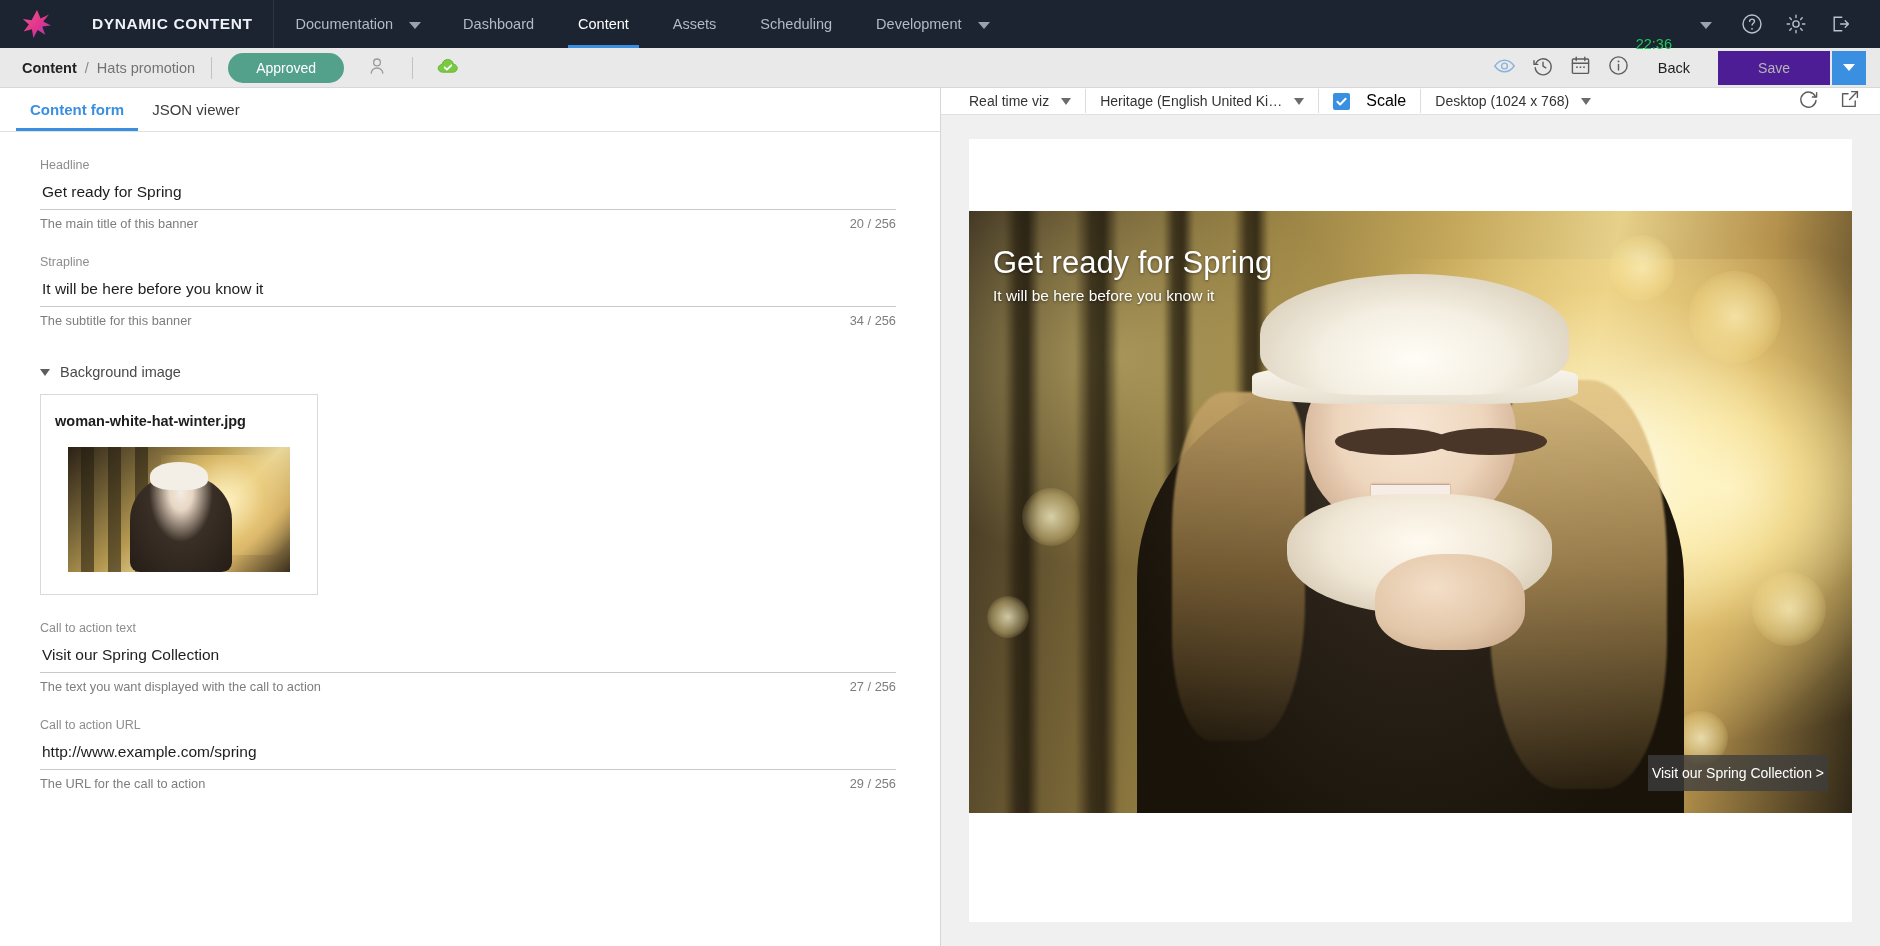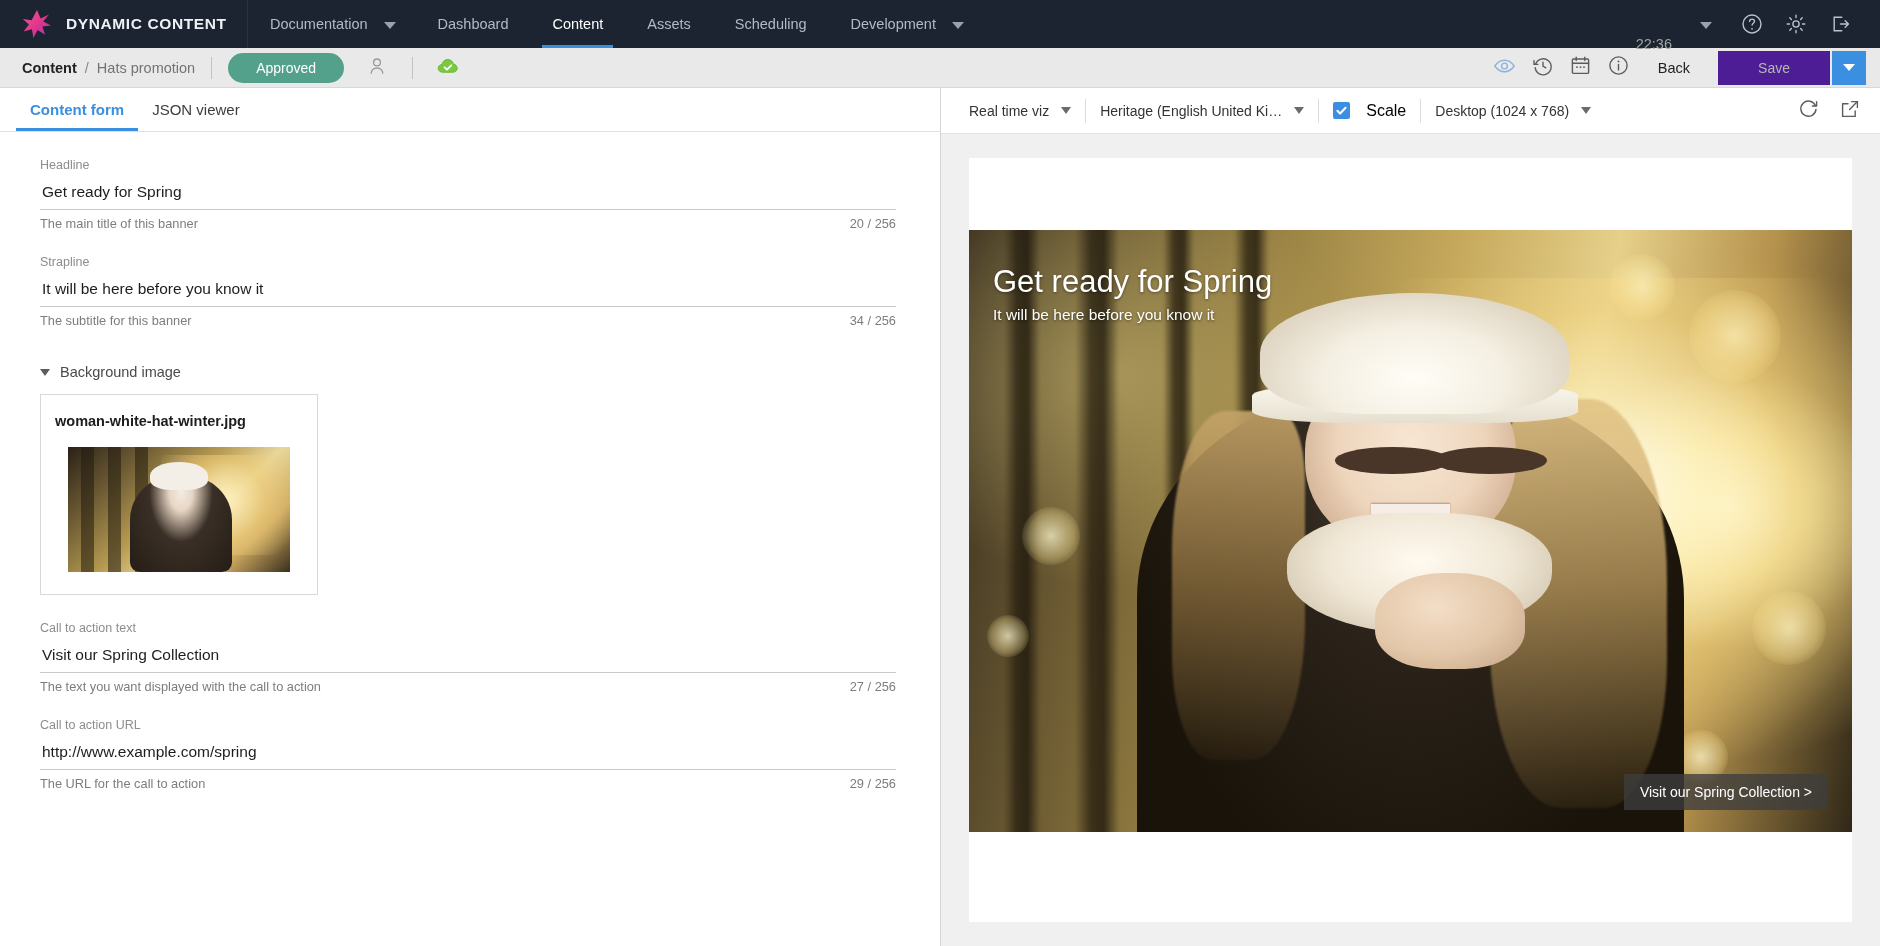--- a/index.html
+++ b/index.html
@@ -23,20 +23,21 @@
   .brand {
     display: flex; align-items: center; gap: 14px;
     padding: 0 20px 0 22px;
     min-width: 248px;
     border-right: 1px solid #2b3542;
   }
   .brand-logo { width: 30px; height: 30px; position: relative; flex: none; }
   .brand-title {
     font-size: 15.5px; font-weight: bold; letter-spacing: 0.6px;
     color: #eef1f5;
+    margin-left: 26px;
   }
   .nav-items { display: flex; align-items: stretch; }
   .nav-item {
     display: flex; align-items: center;
     padding: 0 22px;
     font-size: 14.5px;
     color: #b2bac6;
     cursor: pointer;
     position: relative;
   }
@@ -51,21 +52,21 @@
     width: 0; height: 0; margin-top: -2px;
     border-left: 6px solid transparent;
     border-right: 6px solid transparent;
     border-top: 7px solid #98a2b0;
   }
   .nav-right {
     margin-left: auto;
     display: flex; align-items: center; gap: 0;
     padding-right: 18px;
   }
-  .clock { font-size: 14.5px; color: #a3a3a3; padding: 0 10px; margin-top: 40px; }
+  .clock { font-size: 14.5px; color: #22c55e; padding: 0 10px; margin-top: 40px; }
   .nav-caret-btn { position: relative; width: 48px; height: 48px; cursor: pointer; }
   .nav-caret-btn .caret-down { right: 50%; margin-right: -6px; }
   .icon-btn {
     width: 44px; height: 48px;
     display: flex; align-items: center; justify-content: center;
     cursor: pointer;
   }
   .icon-btn svg { display: block; }
 
   
@@ -202,21 +203,21 @@
     background: #f3efe6; border-radius: 50% 50% 36% 36%;
   }
 
   
   .right-pane {
     flex: 1; background: #f0f0f0;
     display: flex; flex-direction: column;
     overflow: hidden;
   }
   .preview-toolbar {
-    height: 46px; background: #fff;
+    height: 27px; background: #fff;
     border-bottom: 1px solid #e1e1e1;
     display: flex; align-items: center;
     padding: 0 12px 0 14px;
   }
   .pt-select {
     display: flex; align-items: center; gap: 12px;
     font-size: 14px; color: #333;
     padding: 0 14px; height: 30px; cursor: pointer;
     white-space: nowrap;
   }
@@ -353,21 +354,21 @@
     position: absolute; left: 24px; top: 76px;
     color: #fff;
     font-size: 15.5px;
     text-shadow: 0 1px 3px rgba(0,0,0,0.5);
   }
   .banner-cta {
     position: absolute; right: 24px; bottom: 22px;
     background: rgba(62,62,62,0.78);
     color: #fff;
     font-size: 14px;
-    padding: 10px 16px;
+    padding: 10px 4px;
     cursor: pointer;
   }
 </style>
 </head>
 <body>
 
 <div class="topnav">
   <div class="brand">
     <span class="brand-logo">
       <svg width="30" height="30" viewBox="0 0 30 30">

